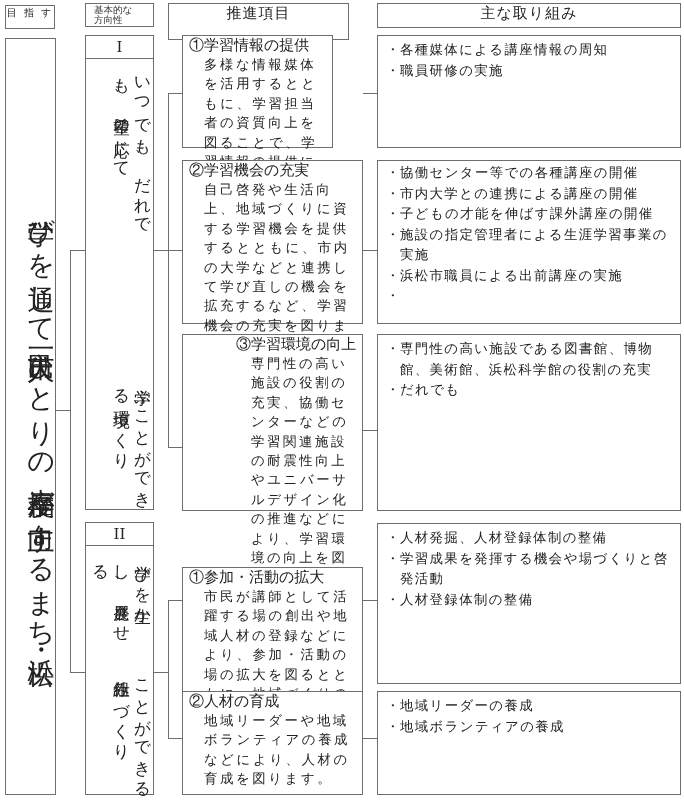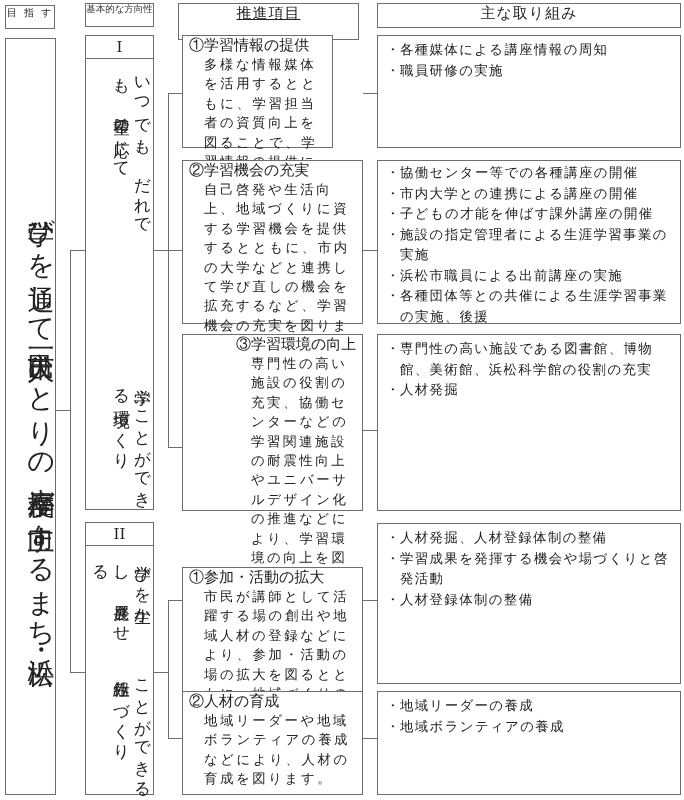--- a/index.html
+++ b/index.html
@@ -1,21 +1,21 @@
 <!DOCTYPE html>
 <html><head>
 <meta charset="utf-8">
 <style>
   html, body { margin: 0; padding: 0; background: #ffffff; }
   body { width: 684px; height: 800px; position: relative; overflow: hidden;
          font-family: "DejaVu Serif", "Liberation Serif", serif; color: #222; }
   .box { position: absolute; border: 1.5px solid #6e6e6e; box-sizing: border-box; background: #fff; }
   .hdr { display: flex; justify-content: center; }
   .hdr-small { font-size: 10px; letter-spacing: 2px; font-family: "DejaVu Sans", sans-serif; }
-  .hdr-dir { font-size: 9.5px; line-height: 10px; flex-direction: row; align-items: flex-start; font-family: "DejaVu Sans", sans-serif; color:#333; }
+  .hdr-dir { font-size: 9.5px; line-height: 10px; flex-direction: column; align-items: flex-start; padding-left: 8px; font-family: "DejaVu Sans", sans-serif; color:#333; }
   .hdr-big { font-size: 15px; letter-spacing: 1px; }
   .line { position: absolute; background: #6e6e6e; }
   .hline { height: 1.3px; }
   .vline { width: 1.3px; }
   .vert { writing-mode: vertical-rl; text-orientation: upright; }
   .goal-text { position: absolute; left: 0; right: 0; top: 14px; bottom: 8px;
                display: flex; justify-content: center; font-size: 27px; letter-spacing: 1.5px; line-height: 1; }
   .dir-num { position: absolute; left: 0; right: 0; top: 0; height: 22px; border-bottom: 1.5px solid #6e6e6e;
              display: flex; align-items: center; justify-content: center; font-size: 15px; }
   .dir-text { position: absolute; left: 0; right: 0; top: 30px; bottom: 4px;
@@ -30,21 +30,21 @@
 </head>
 <body>
 
 <div class="box hdr hdr-small" style="left:5px; top:5px; width:50px; height:24px;">
   <span>目 指 す</span>
 </div>
 <div class="box hdr hdr-dir" style="left:85px; top:3px; width:69px; height:24px;">
   <span>基本的な</span>
   <span>方向性</span>
 </div>
-<div class="box hdr hdr-big" style="left:178px; top:3px; width:181px; height:37px;text-decoration:underline;">
+<div class="box hdr hdr-big" style="left:168px; top:3px; width:181px; height:37px;">
   <span>推進項目</span>
 </div>
 <div class="box hdr hdr-big" style="left:377px; top:3px; width:304px; height:25px;">
   <span>主な取り組み</span>
 </div>
 
 <div class="box" style="left:5px; top:38px; width:51px; height:757px;">
   <div class="goal-text vert">学びを通して市民一人ひとりの幸福度が向上するまち・浜松</div>
 </div>
 
@@ -113,27 +113,27 @@
     <li><span class="bullet">・</span><span>職員研修の実施</span></li>
   </ul>
 </div>
 <div class="box" style="left:377px; top:160px; width:304px; height:164px;">
   <ul class="act-list" style="padding-top:2px;">
     <li><span class="bullet">・</span><span>協働センター等での各種講座の開催</span></li>
     <li><span class="bullet">・</span><span>市内大学との連携による講座の開催</span></li>
     <li><span class="bullet">・</span><span>子どもの才能を伸ばす課外講座の開催</span></li>
     <li><span class="bullet">・</span><span>施設の指定管理者による生涯学習事業の実施</span></li>
     <li><span class="bullet">・</span><span>浜松市職員による出前講座の実施</span></li>
-    <li><span class="bullet">・</span><span>各種団体等との共催による生涯学習事業の実施、後援</span></li>
+    <li><span class="bullet">・</span></li>
   </ul>
 </div>
 <div class="box" style="left:377px; top:334px; width:304px; height:177px;">
   <ul class="act-list">
     <li><span class="bullet">・</span><span>専門性の高い施設である図書館、博物館、美術館、浜松科学館の役割の充実</span></li>
-    <li><span class="bullet">・</span><span>人材発掘</span></li>
+    <li><span class="bullet">・</span><span>だれでも</span></li>
   </ul>
 </div>
 <div class="box" style="left:377px; top:523px; width:304px; height:161px;">
   <ul class="act-list">
     <li><span class="bullet">・</span><span>人材発掘、人材登録体制の整備</span></li>
     <li><span class="bullet">・</span><span>学習成果を発揮する機会や場づくりと啓発活動</span></li>
     <li><span class="bullet">・</span><span>人材登録体制の整備</span></li>
   </ul>
 </div>
 <div class="box" style="left:377px; top:691px; width:304px; height:104px;">

